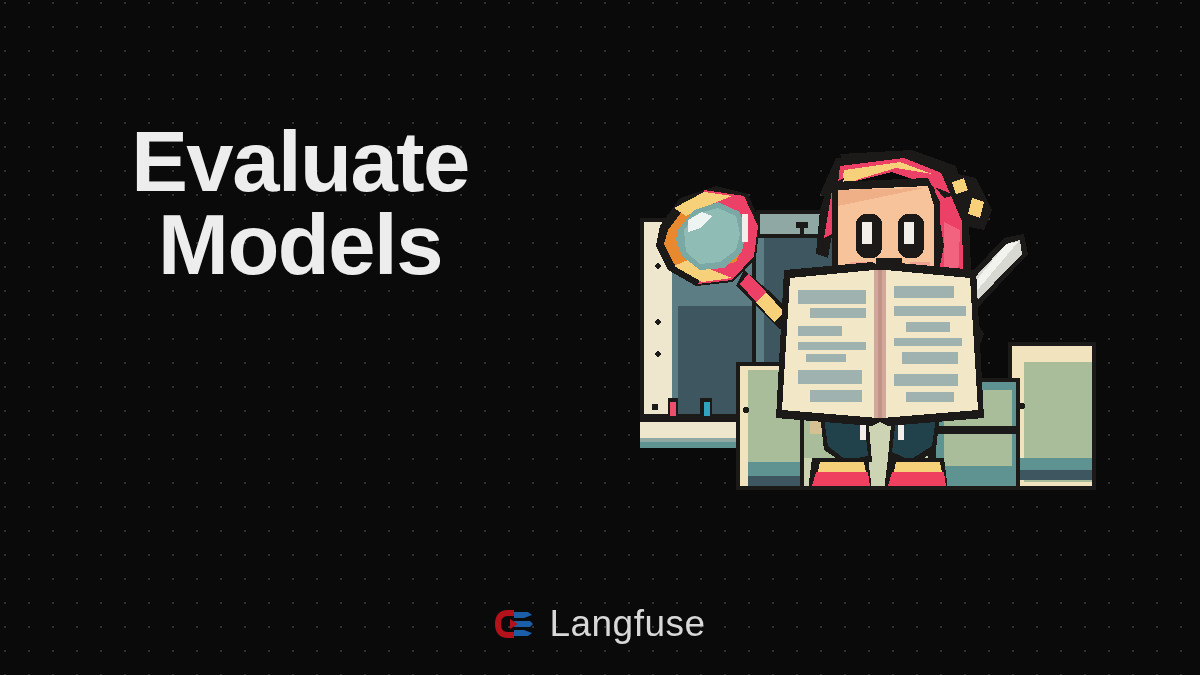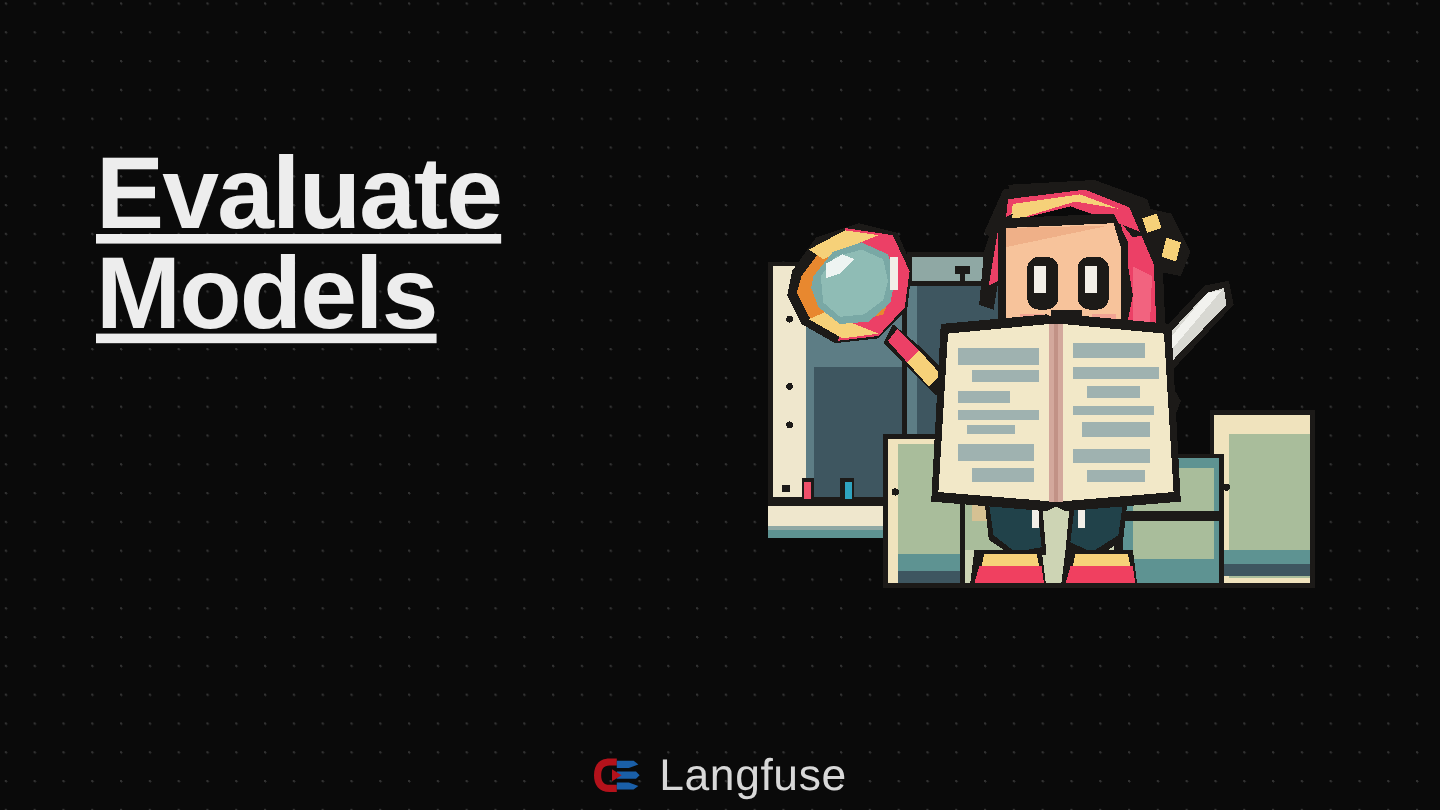--- a/index.html
+++ b/index.html
@@ -23,38 +23,38 @@
   #text-col{
     position:absolute; left:0; top:120px; width:600px;
     display:flex; flex-direction:column; align-items:center;
   }
   #page-title{
     color:#ededed;
     font-size:85px;
     font-weight:bold;
     line-height:.98;
     letter-spacing:-1.5px;
+    text-align:center;
     width:440px;
     white-space:pre-line;
-    text-decoration:underline;
   }
   #page-subtitle{
     margin-top:42px;
     color:#c9c9c9;
     font-size:43px;
     font-weight:400;
     line-height:1.22;
     text-align:center;
     width:430px;
     white-space:pre-line;
   }
 
   
   #brand{
-    position:absolute; left:0; bottom:8px; width:1200px;
+    position:absolute; left:0; bottom:30px; width:1200px;
     display:flex; align-items:center; justify-content:center; gap:15px;
   }
   #brand-mark{ width:40px; height:34px; display:block; }
   #brand-name{
     color:#d8d8d8; font-size:37px; font-weight:400; letter-spacing:.5px;
   }
 
   
   #illustration{
     position:absolute; left:612px; top:142px;

